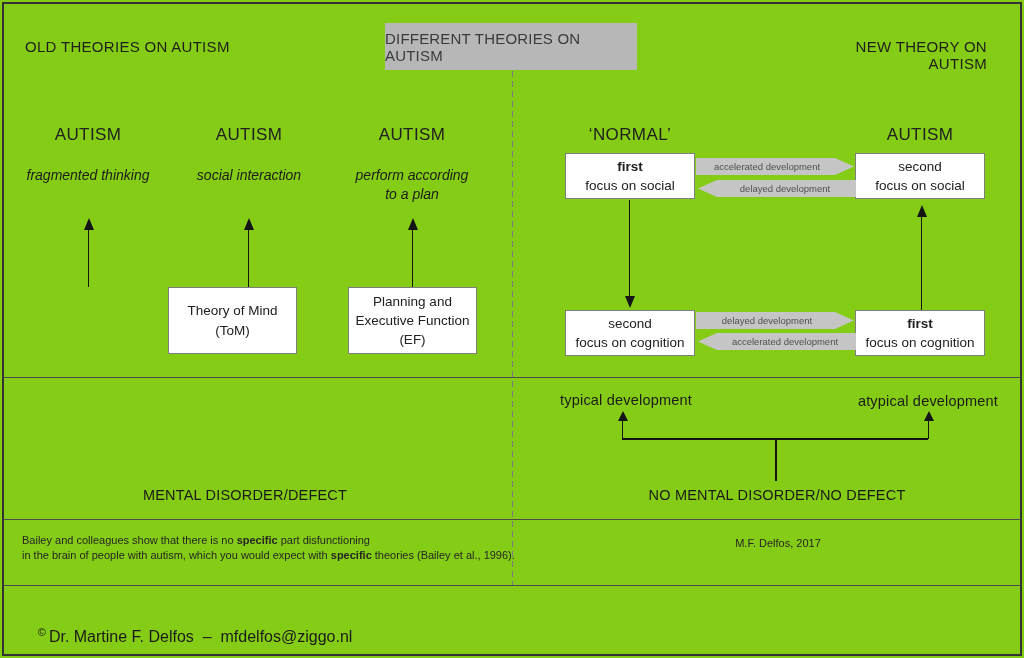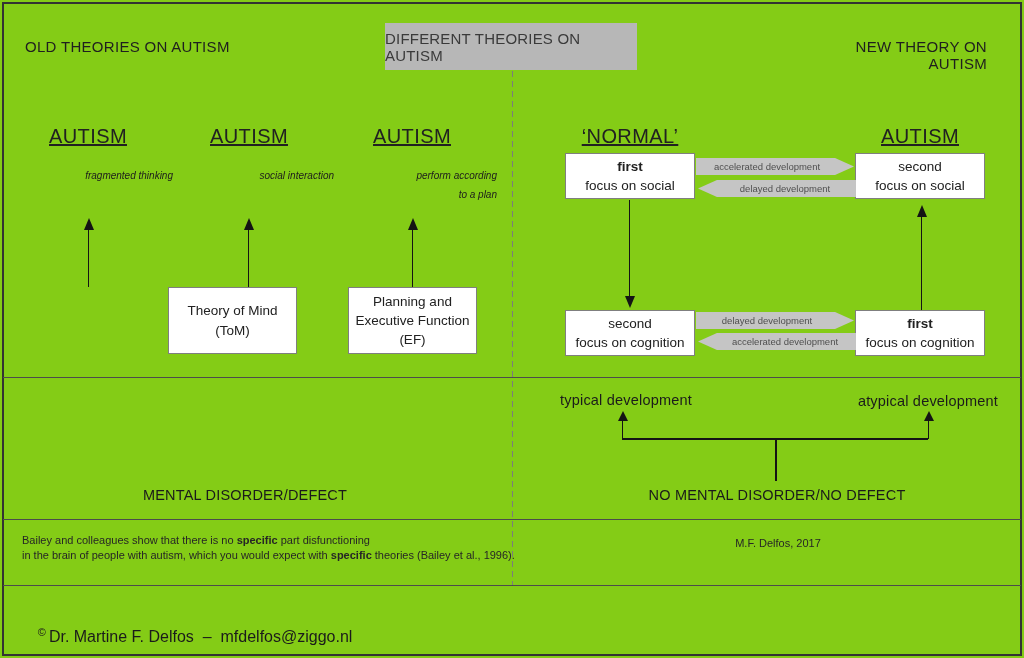--- a/index.html
+++ b/index.html
@@ -10,22 +10,22 @@
   .frame{position:absolute;left:2px;top:2px;right:2px;bottom:2px;border:2px solid #333333;pointer-events:none;}
   .abs{position:absolute;}
   .caps{font-size:15px;letter-spacing:0.3px;color:#1f1f1f;}
   .h-old{left:25px;top:38px;}
   .h-diff-box{left:385px;top:23px;width:252px;height:47px;background:#b7b7b7;display:flex;align-items:center;justify-content:center;}
   .h-diff-box .t{font-size:15px;letter-spacing:0.2px;color:#3a3a3a;}
   .h-new{left:817px;top:38px;width:170px;text-align:right;}
   .vdash{left:512px;top:71px;width:1px;height:514px;
     background:repeating-linear-gradient(to bottom,#7c7c7c 0 6px,transparent 6px 10px);}
   .divider{left:3px;right:3px;height:1px;background:#4c4c4c;}
-  .col-h{width:130px;text-align:center;font-size:20px;letter-spacing:0.4px;top:125px;text-decoration:underline;}
-  .desc{width:170px;text-align:right;font-style:italic;font-size:10px;line-height:19px;top:166px;color:#1c1c1c;}
+  .col-h{width:130px;text-align:center;font-size:17px;letter-spacing:0.4px;top:125px;}
+  .desc{width:170px;text-align:center;font-style:italic;font-size:14px;line-height:19px;top:166px;color:#1c1c1c;}
   .lbox{top:287px;height:67px;border:1px solid #7f7f7f;background:#fff;display:flex;flex-direction:column;
     align-items:center;justify-content:center;text-align:center;font-size:13.5px;line-height:20px;box-sizing:border-box;}
   .lbox.three{line-height:19px;}
   .rbox{width:130px;height:46px;border:1px solid #7f7f7f;background:#fff;display:flex;flex-direction:column;
     align-items:center;justify-content:center;text-align:center;font-size:13.5px;line-height:19.5px;box-sizing:border-box;}
   .rbox .em{font-weight:bold;text-align:center;}
   .va{display:flex;flex-direction:column;align-items:center;width:13px;}
   .va .head-up{width:0;height:0;border-left:5.5px solid transparent;border-right:5.5px solid transparent;border-bottom:12px solid #141414;}
   .va .head-down{width:0;height:0;border-left:5.5px solid transparent;border-right:5.5px solid transparent;border-top:12px solid #141414;}
   .va .stem{width:1.6px;background:#141414;flex:1;}

